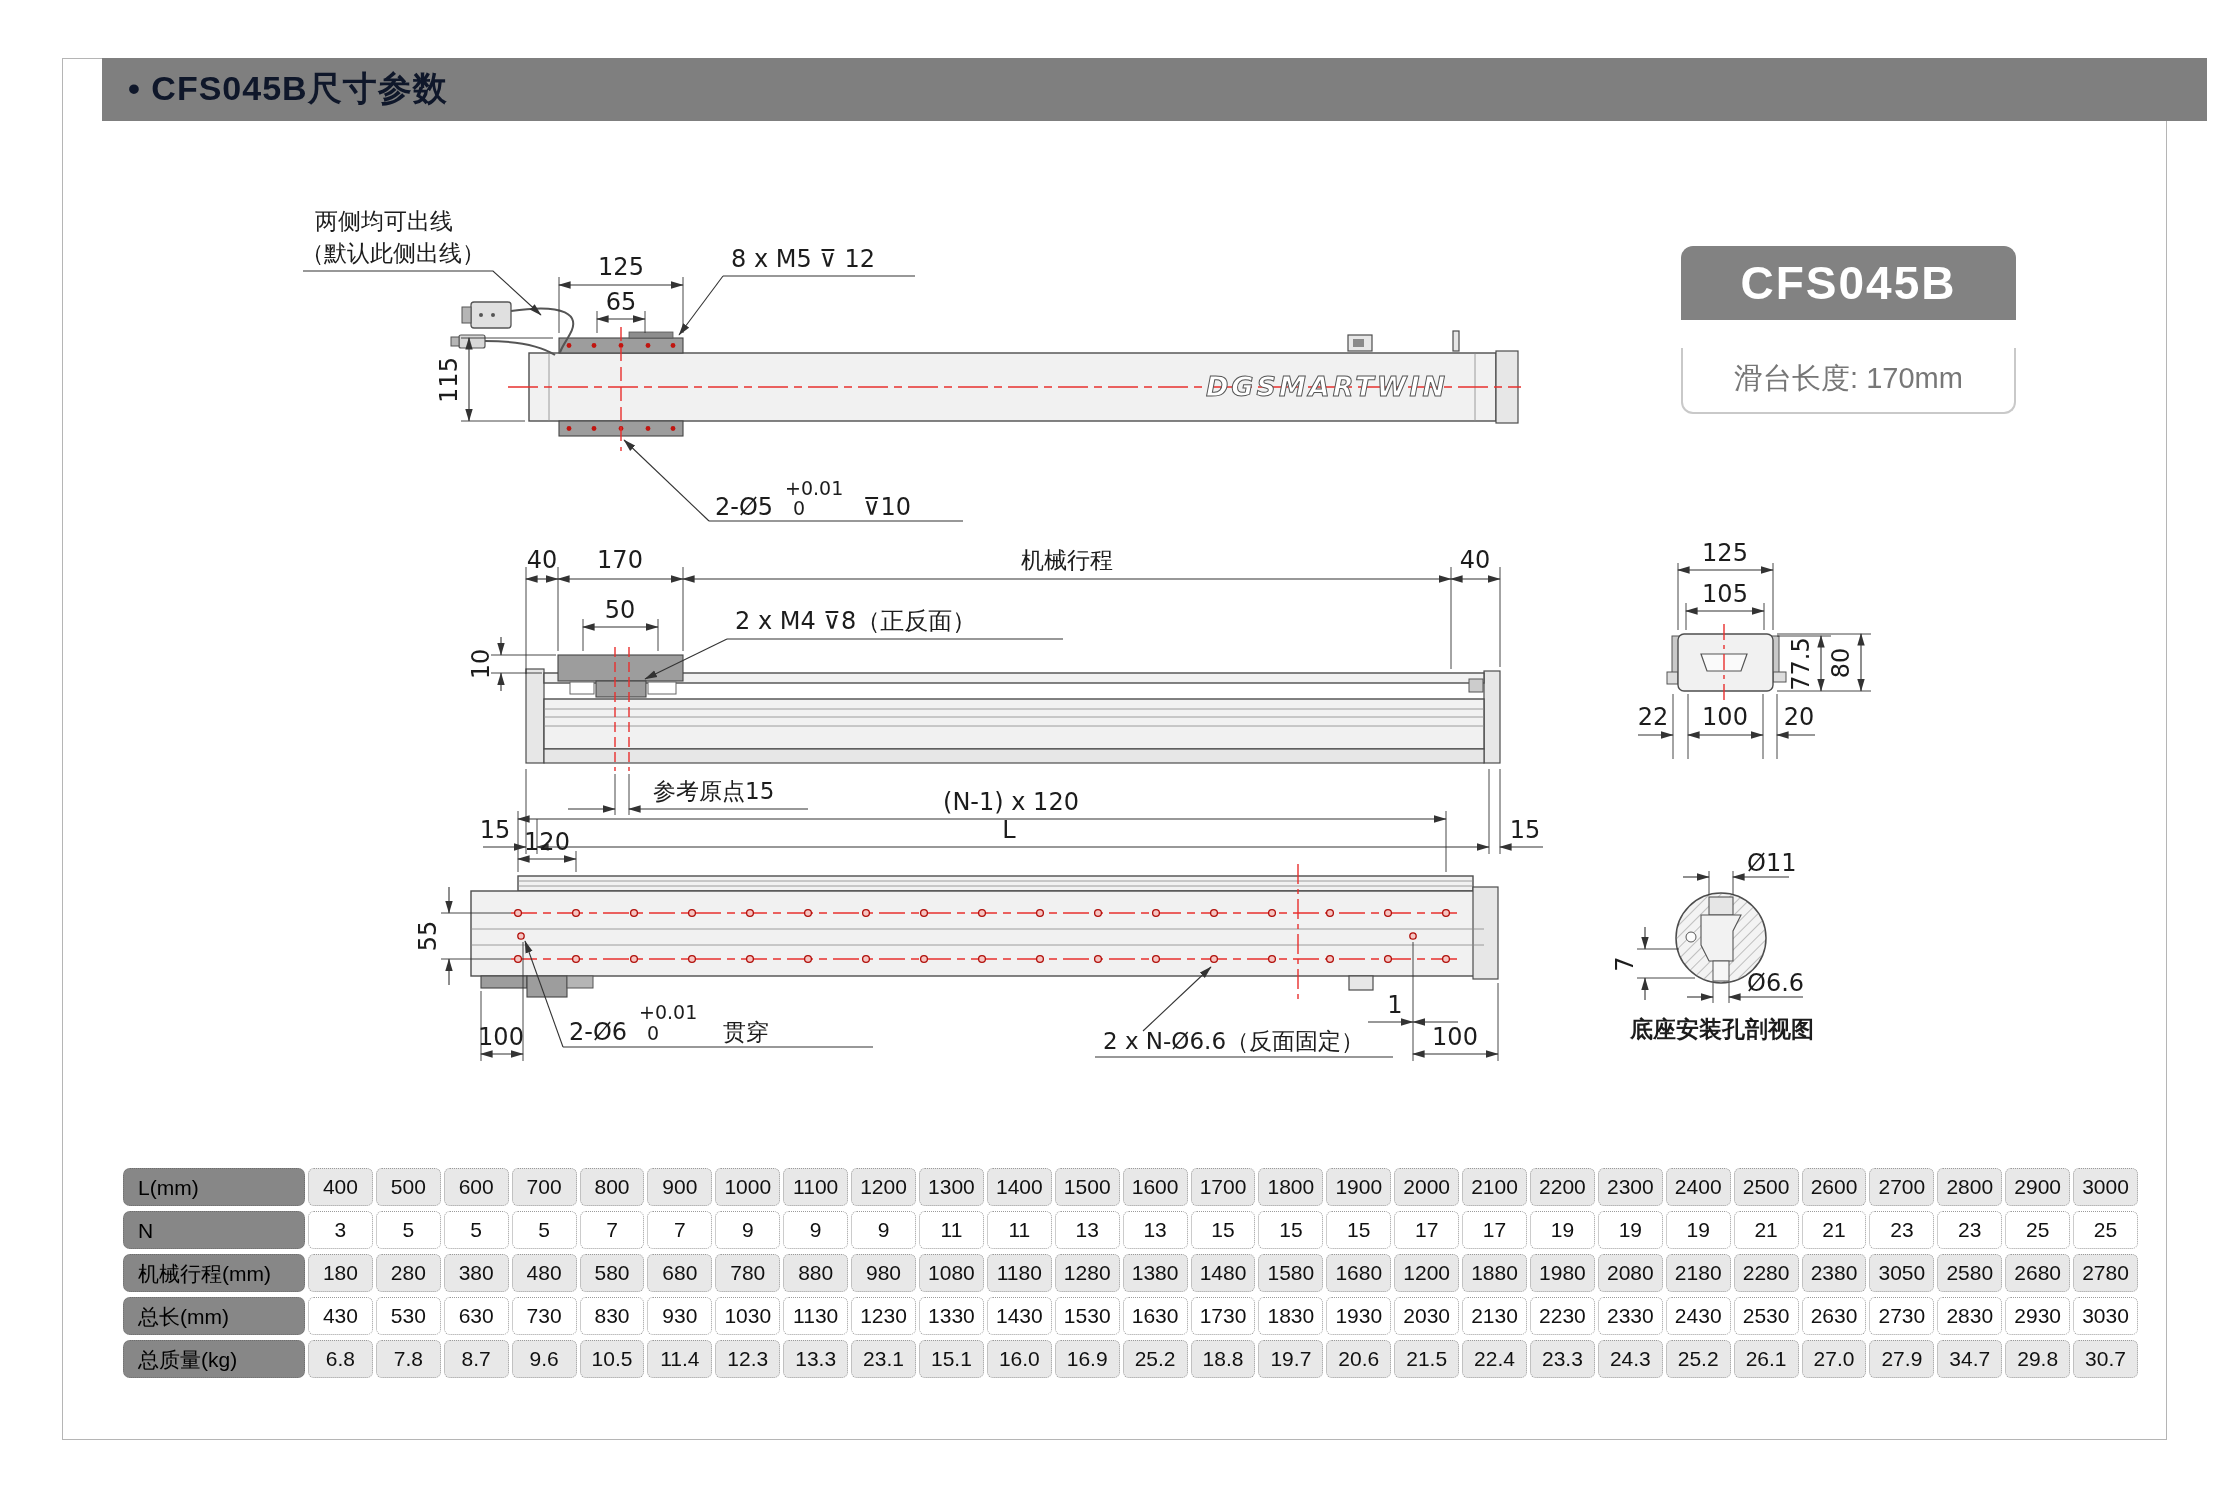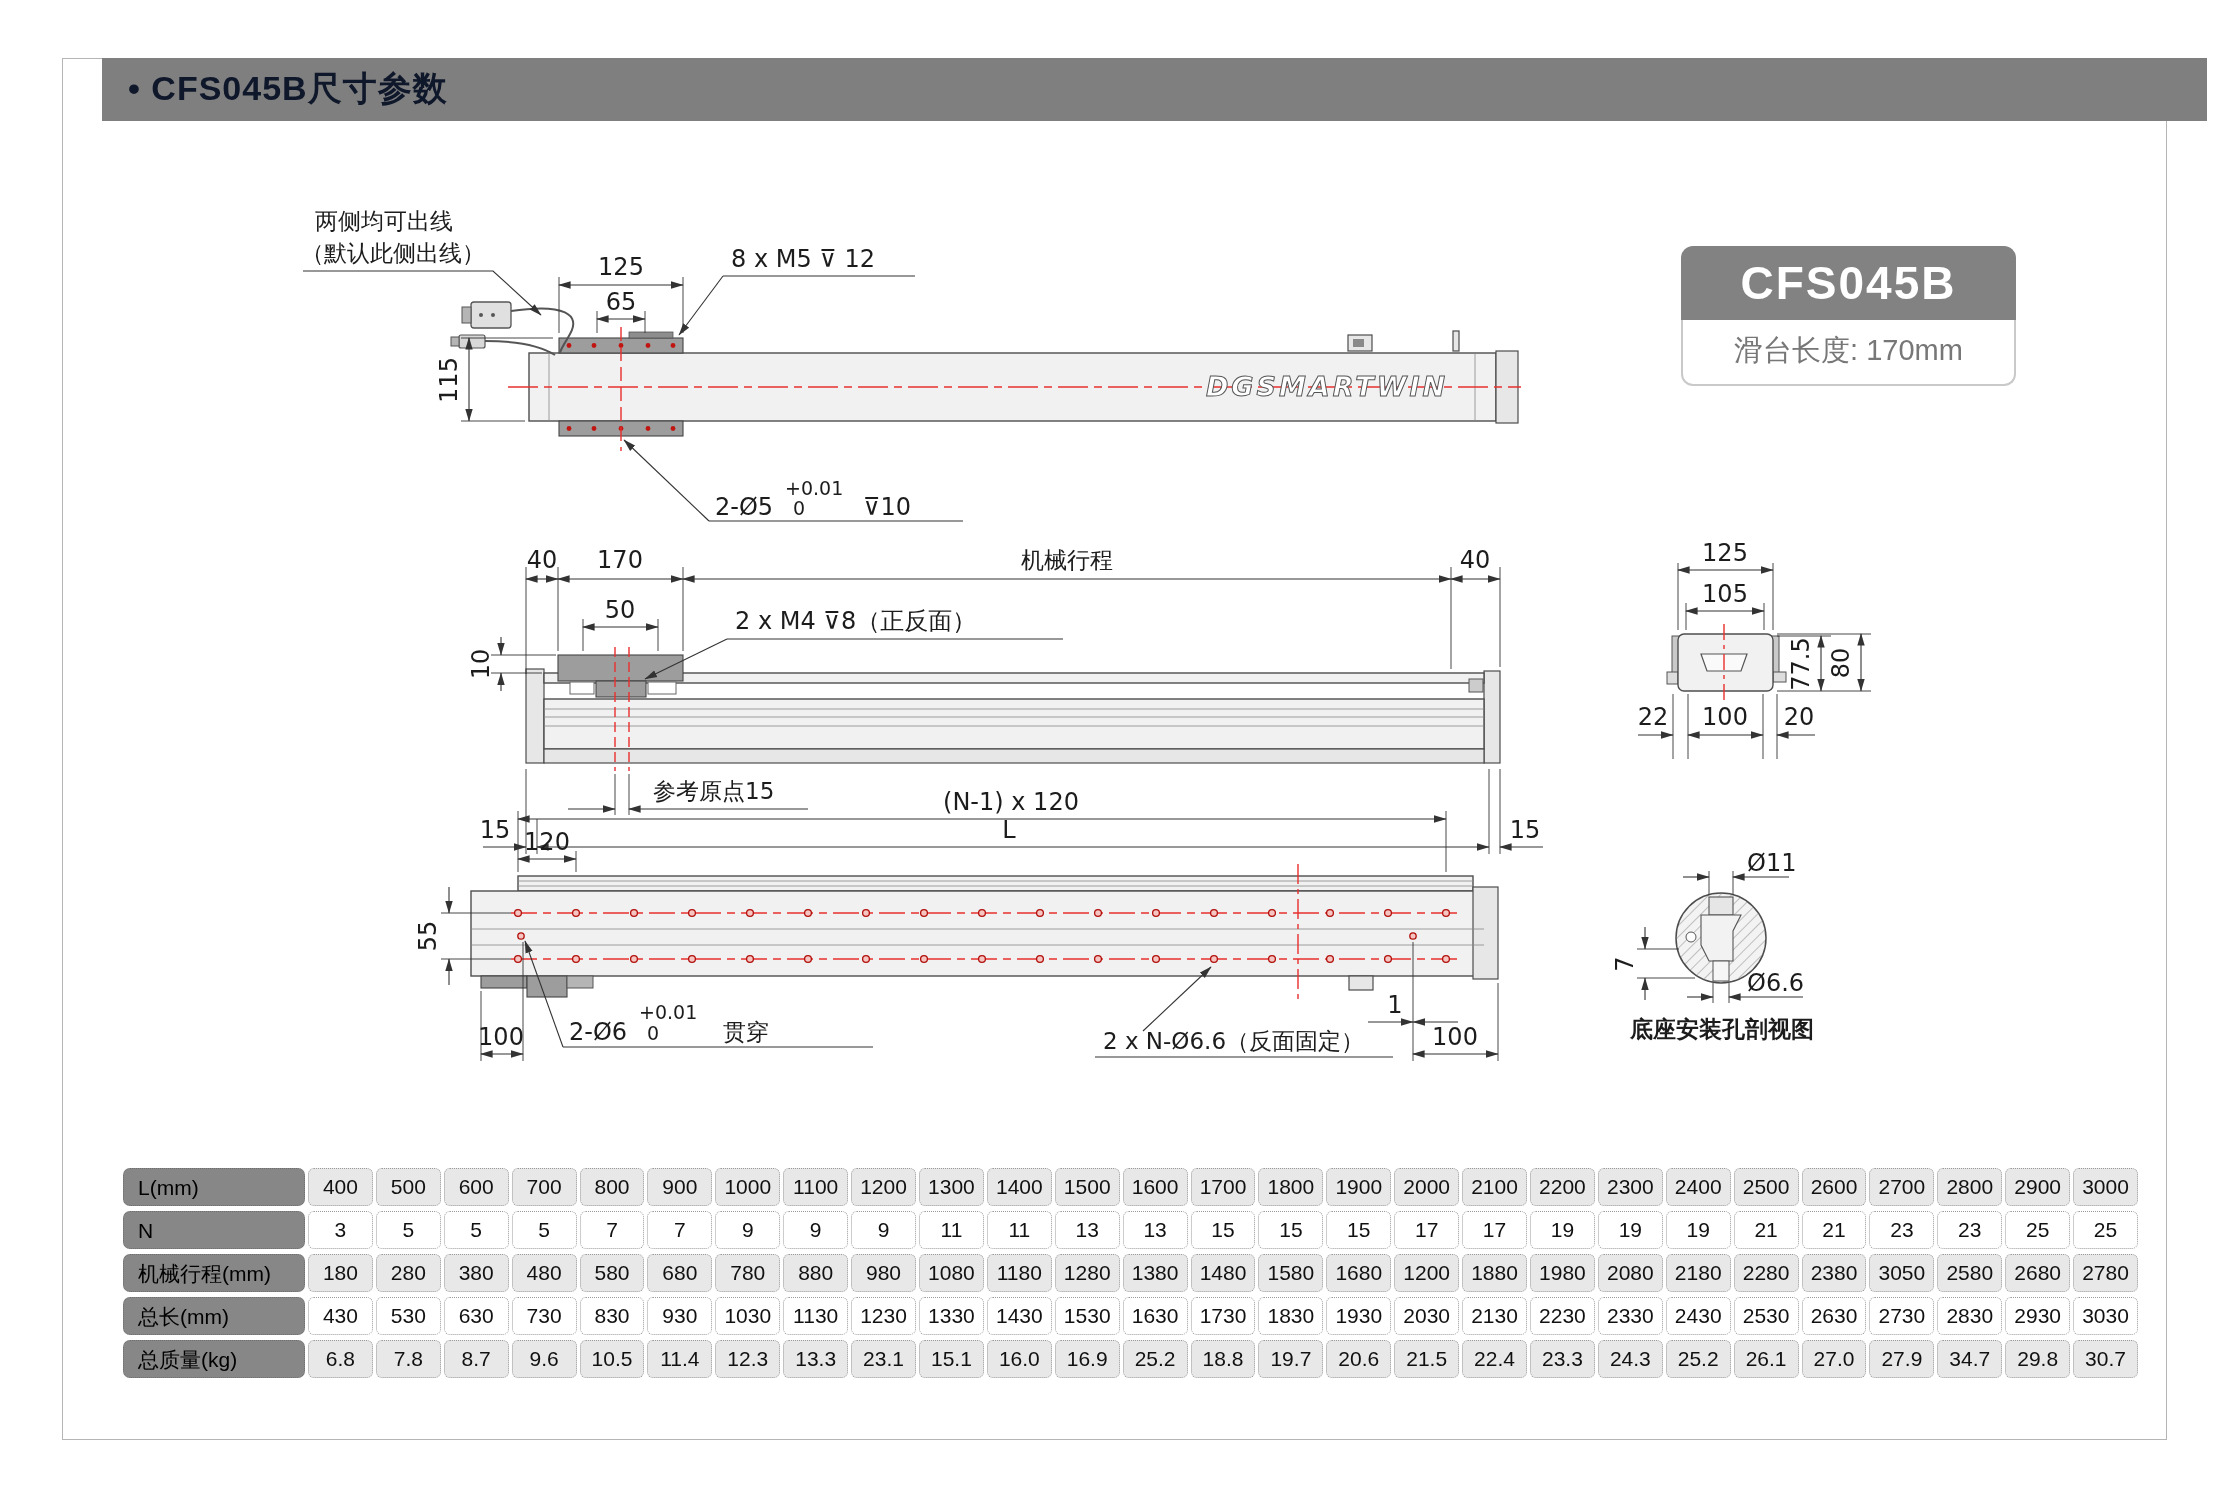--- a/index.html
+++ b/index.html
@@ -10,21 +10,21 @@
     background:#fff; border:1px solid #b5b5b5; }
   .title-bar { position:absolute; left:-1px; top:-1px; width:2105px; height:63px;
     background:#7f7f7f; color:#0f172a; font-size:34px; line-height:61px; padding-left:26px;
     letter-spacing:1px; font-weight:bold;margin-left:40px; }
   .drawing { position:absolute; left:0px; top:60px; width:2105px; height:960px; }
   
   .badge { position:absolute; left:1618px; top:187px; width:335px; height:140px; }
   .badge-top { height:74px; background:#828282; border-radius:12px 12px 0 0;
     color:#fff; font-size:46px; font-weight:bold; text-align:center; line-height:74px; letter-spacing:2px;}
   .badge-bottom { height:66px; background:#fff; border:2px solid #c9c9c9; border-top:none;
-    border-radius:0 0 12px 12px; color:#777; font-size:29px; text-align:center; line-height:60px; }
+    border-radius:0 0 12px 12px; color:#777; font-size:29px; text-align:center; line-height:60px;margin-top:28px; }
   
   .spec-table { position:absolute; left:123px; top:1168px; width:2015px;
     display:grid; grid-template-columns:182px repeat(27, 1fr);
     column-gap:3px; row-gap:5px; grid-auto-rows:38px; }
   .spec-table .th { background:#878787; color:#000000; border-radius:7px;
     font-size:21px; line-height:38px; padding-left:14px; border:1px dotted #6e6e6e; }
   .spec-table .td { border-radius:6px; border:1px dotted #9a9a9a; font-size:21px;
     line-height:36px; text-align:center; color:#111; }
   .spec-table .odd  { background:#e8e8e8; }
   .spec-table .even { background:#ffffff; }

